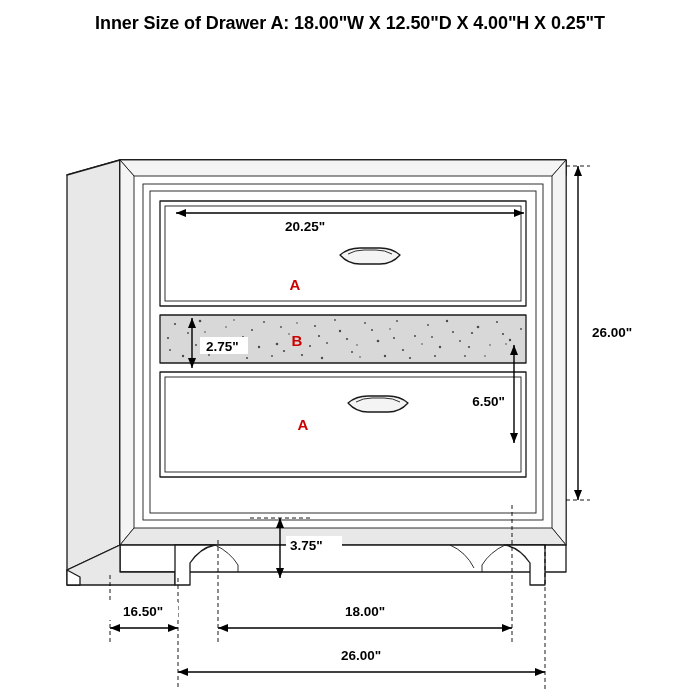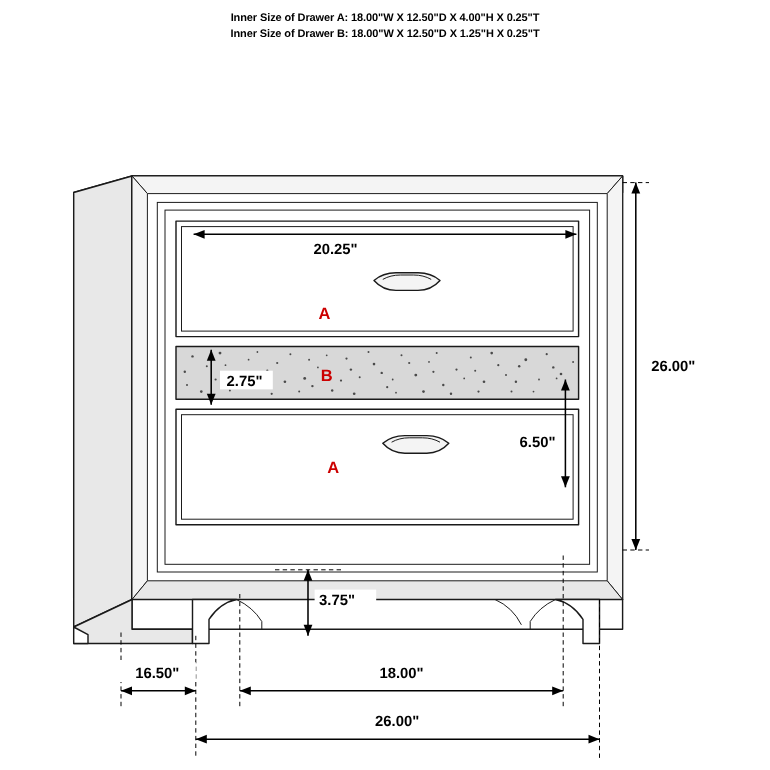--- a/index.html
+++ b/index.html
@@ -18,21 +18,21 @@
     position: relative;
     width: 700px;
     height: 700px;
   }
   .spec-block {
     position: absolute;
     left: 0;
     top: 10px;
     width: 700px;
     text-align: center;
-    font-size: 10px;
+    font-size: 18px;
     font-weight: bold;
     color: #000000;
     line-height: 1.45;
     letter-spacing: -0.1px;
   }
   .spec-line {
     display: block;
     white-space: nowrap;
   }
   svg.diagram {
@@ -82,21 +82,20 @@
   .fill-med  { fill: #e8e8e8; }
   .fill-dark { fill: #d8d8d8; }
 </style>
 </head>
 <body>
 
 <div id="stage">
 
   <div class="spec-block">
     <span class="spec-line">Inner Size of Drawer A: 18.00"W X 12.50"D X 4.00"H X 0.25"T</span>
-    <span class="spec-line">Inner Size of Drawer B: 18.00"W X 12.50"D X 1.25"H X 0.25"T</span>
   </div>
 
   <svg class="diagram" viewBox="0 0 700 700">
 
     <g>
 
       <polygon class="ln fill-lite" points="67,175 120,160 566,160 566,175"></polygon>
 
       <polygon class="ln fill-med" points="67,175 120,160 120,545 67,570"></polygon>
 

